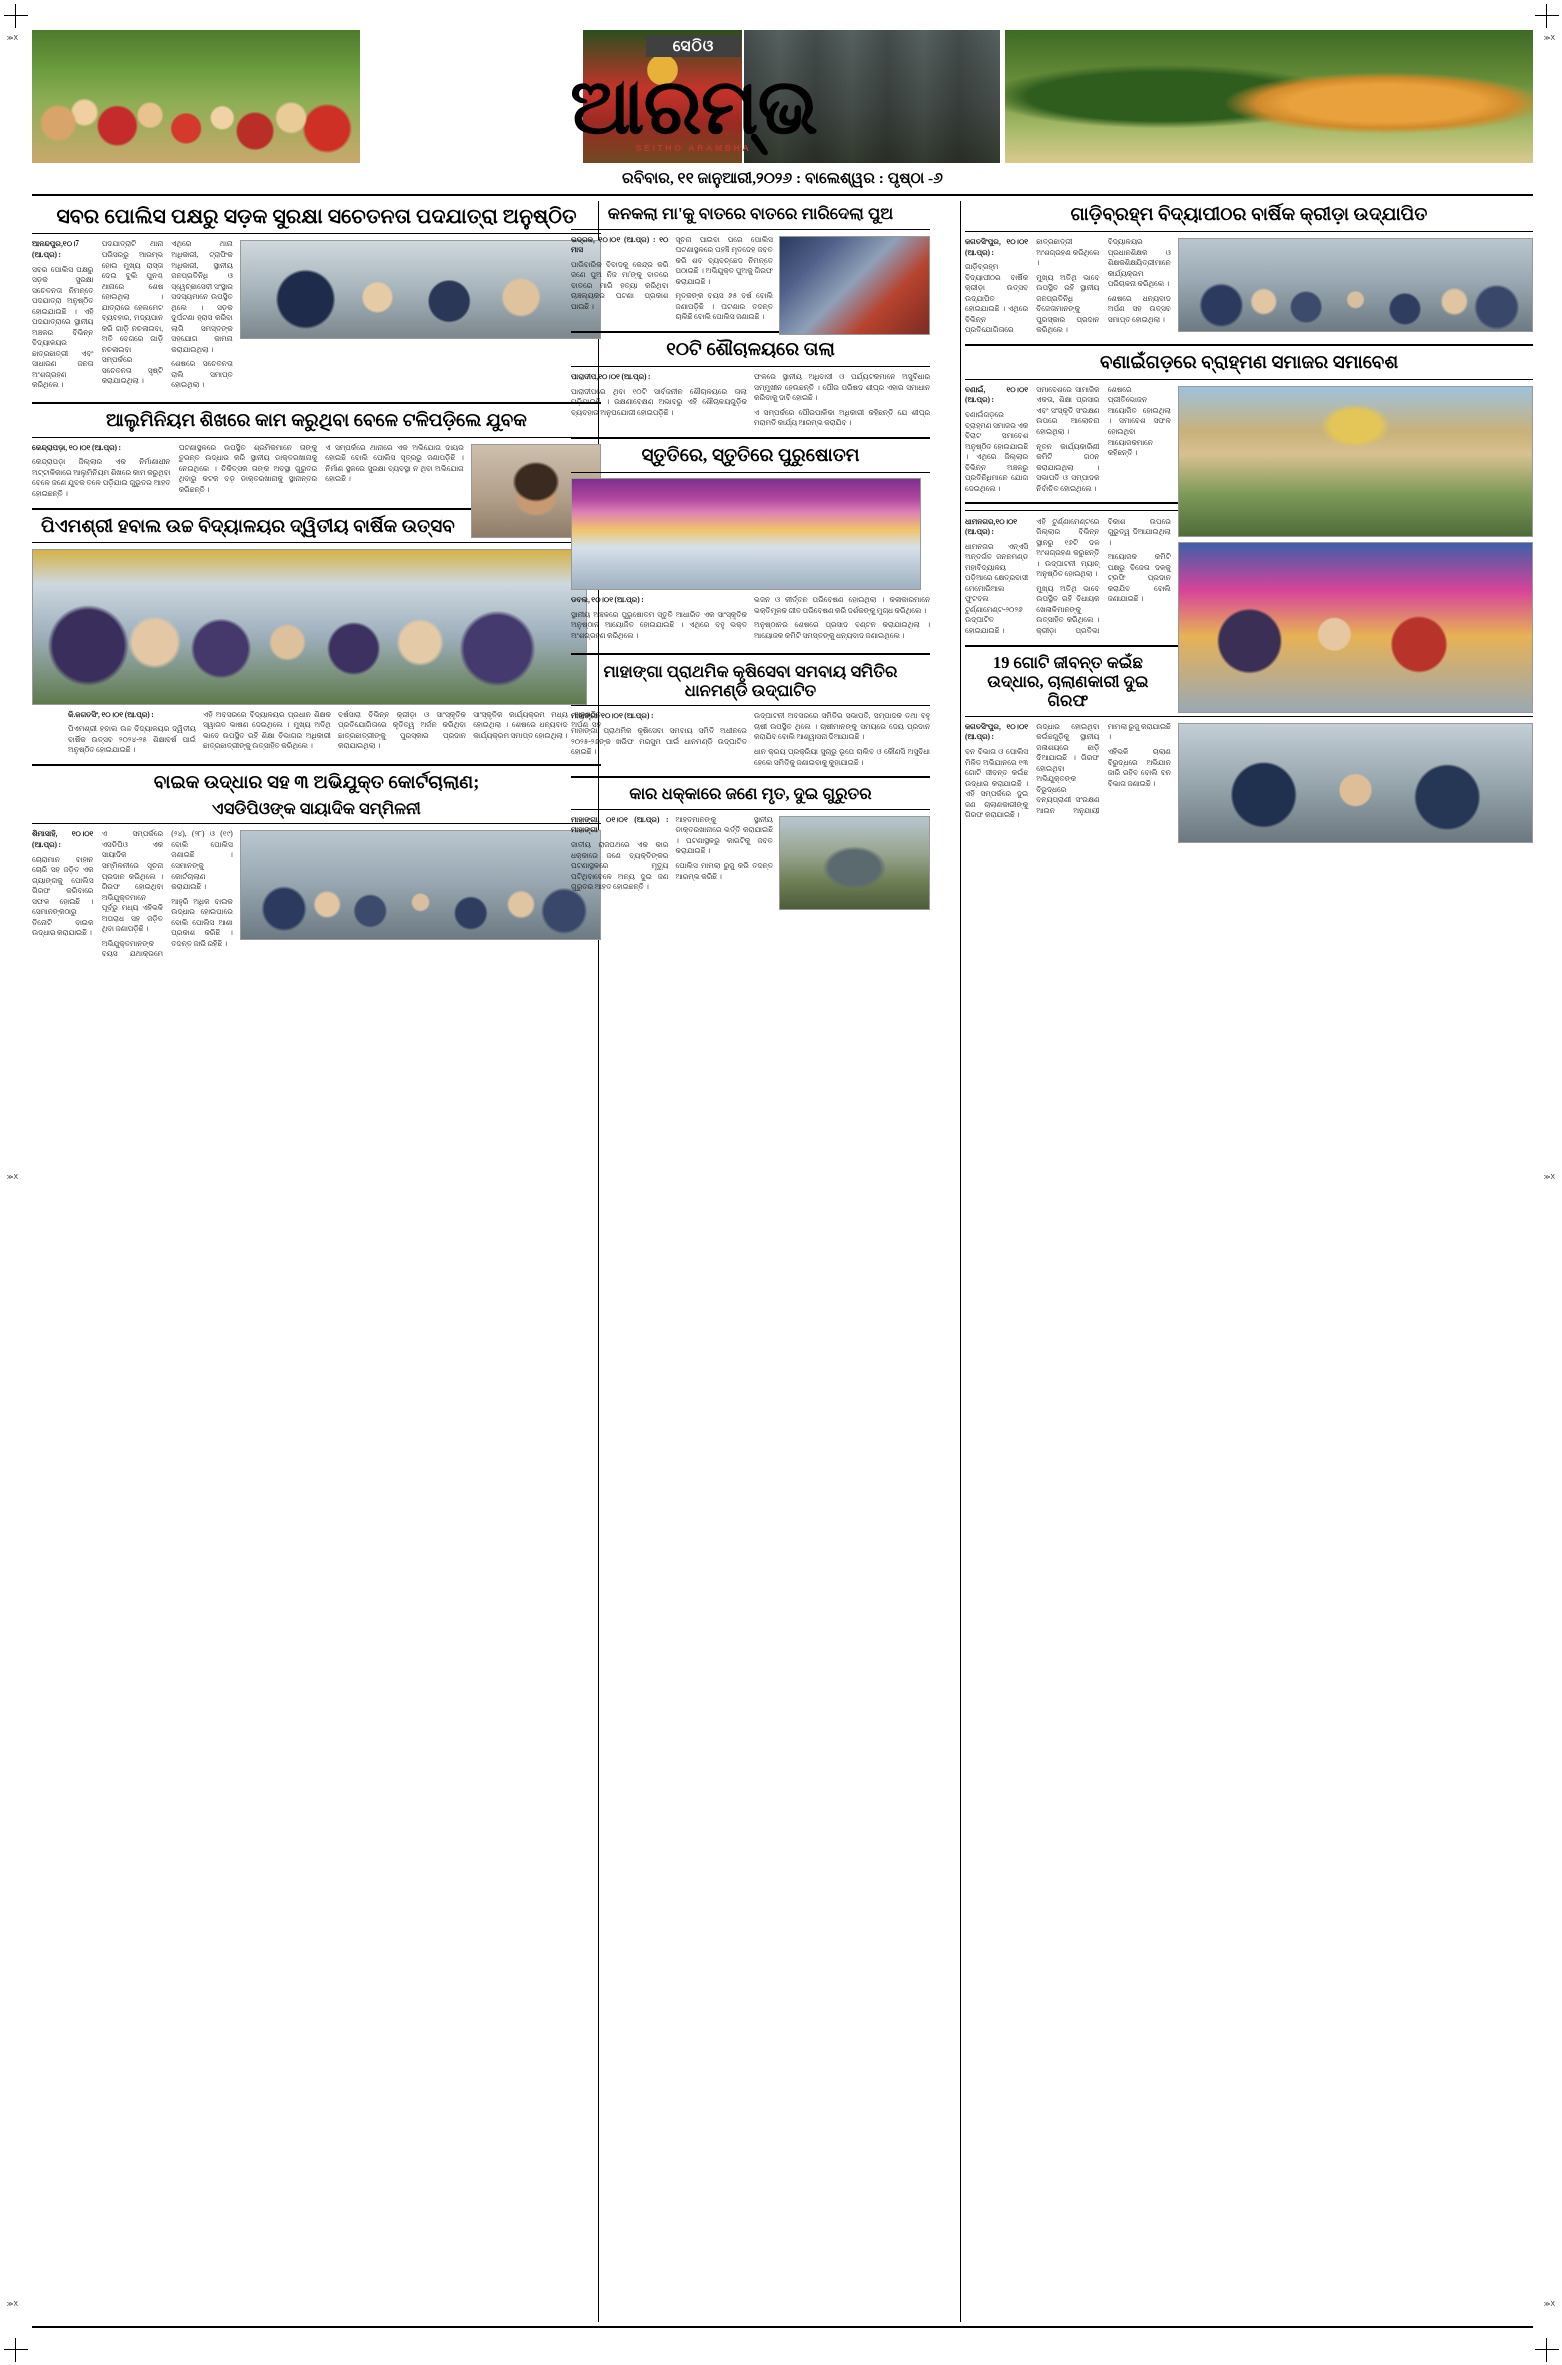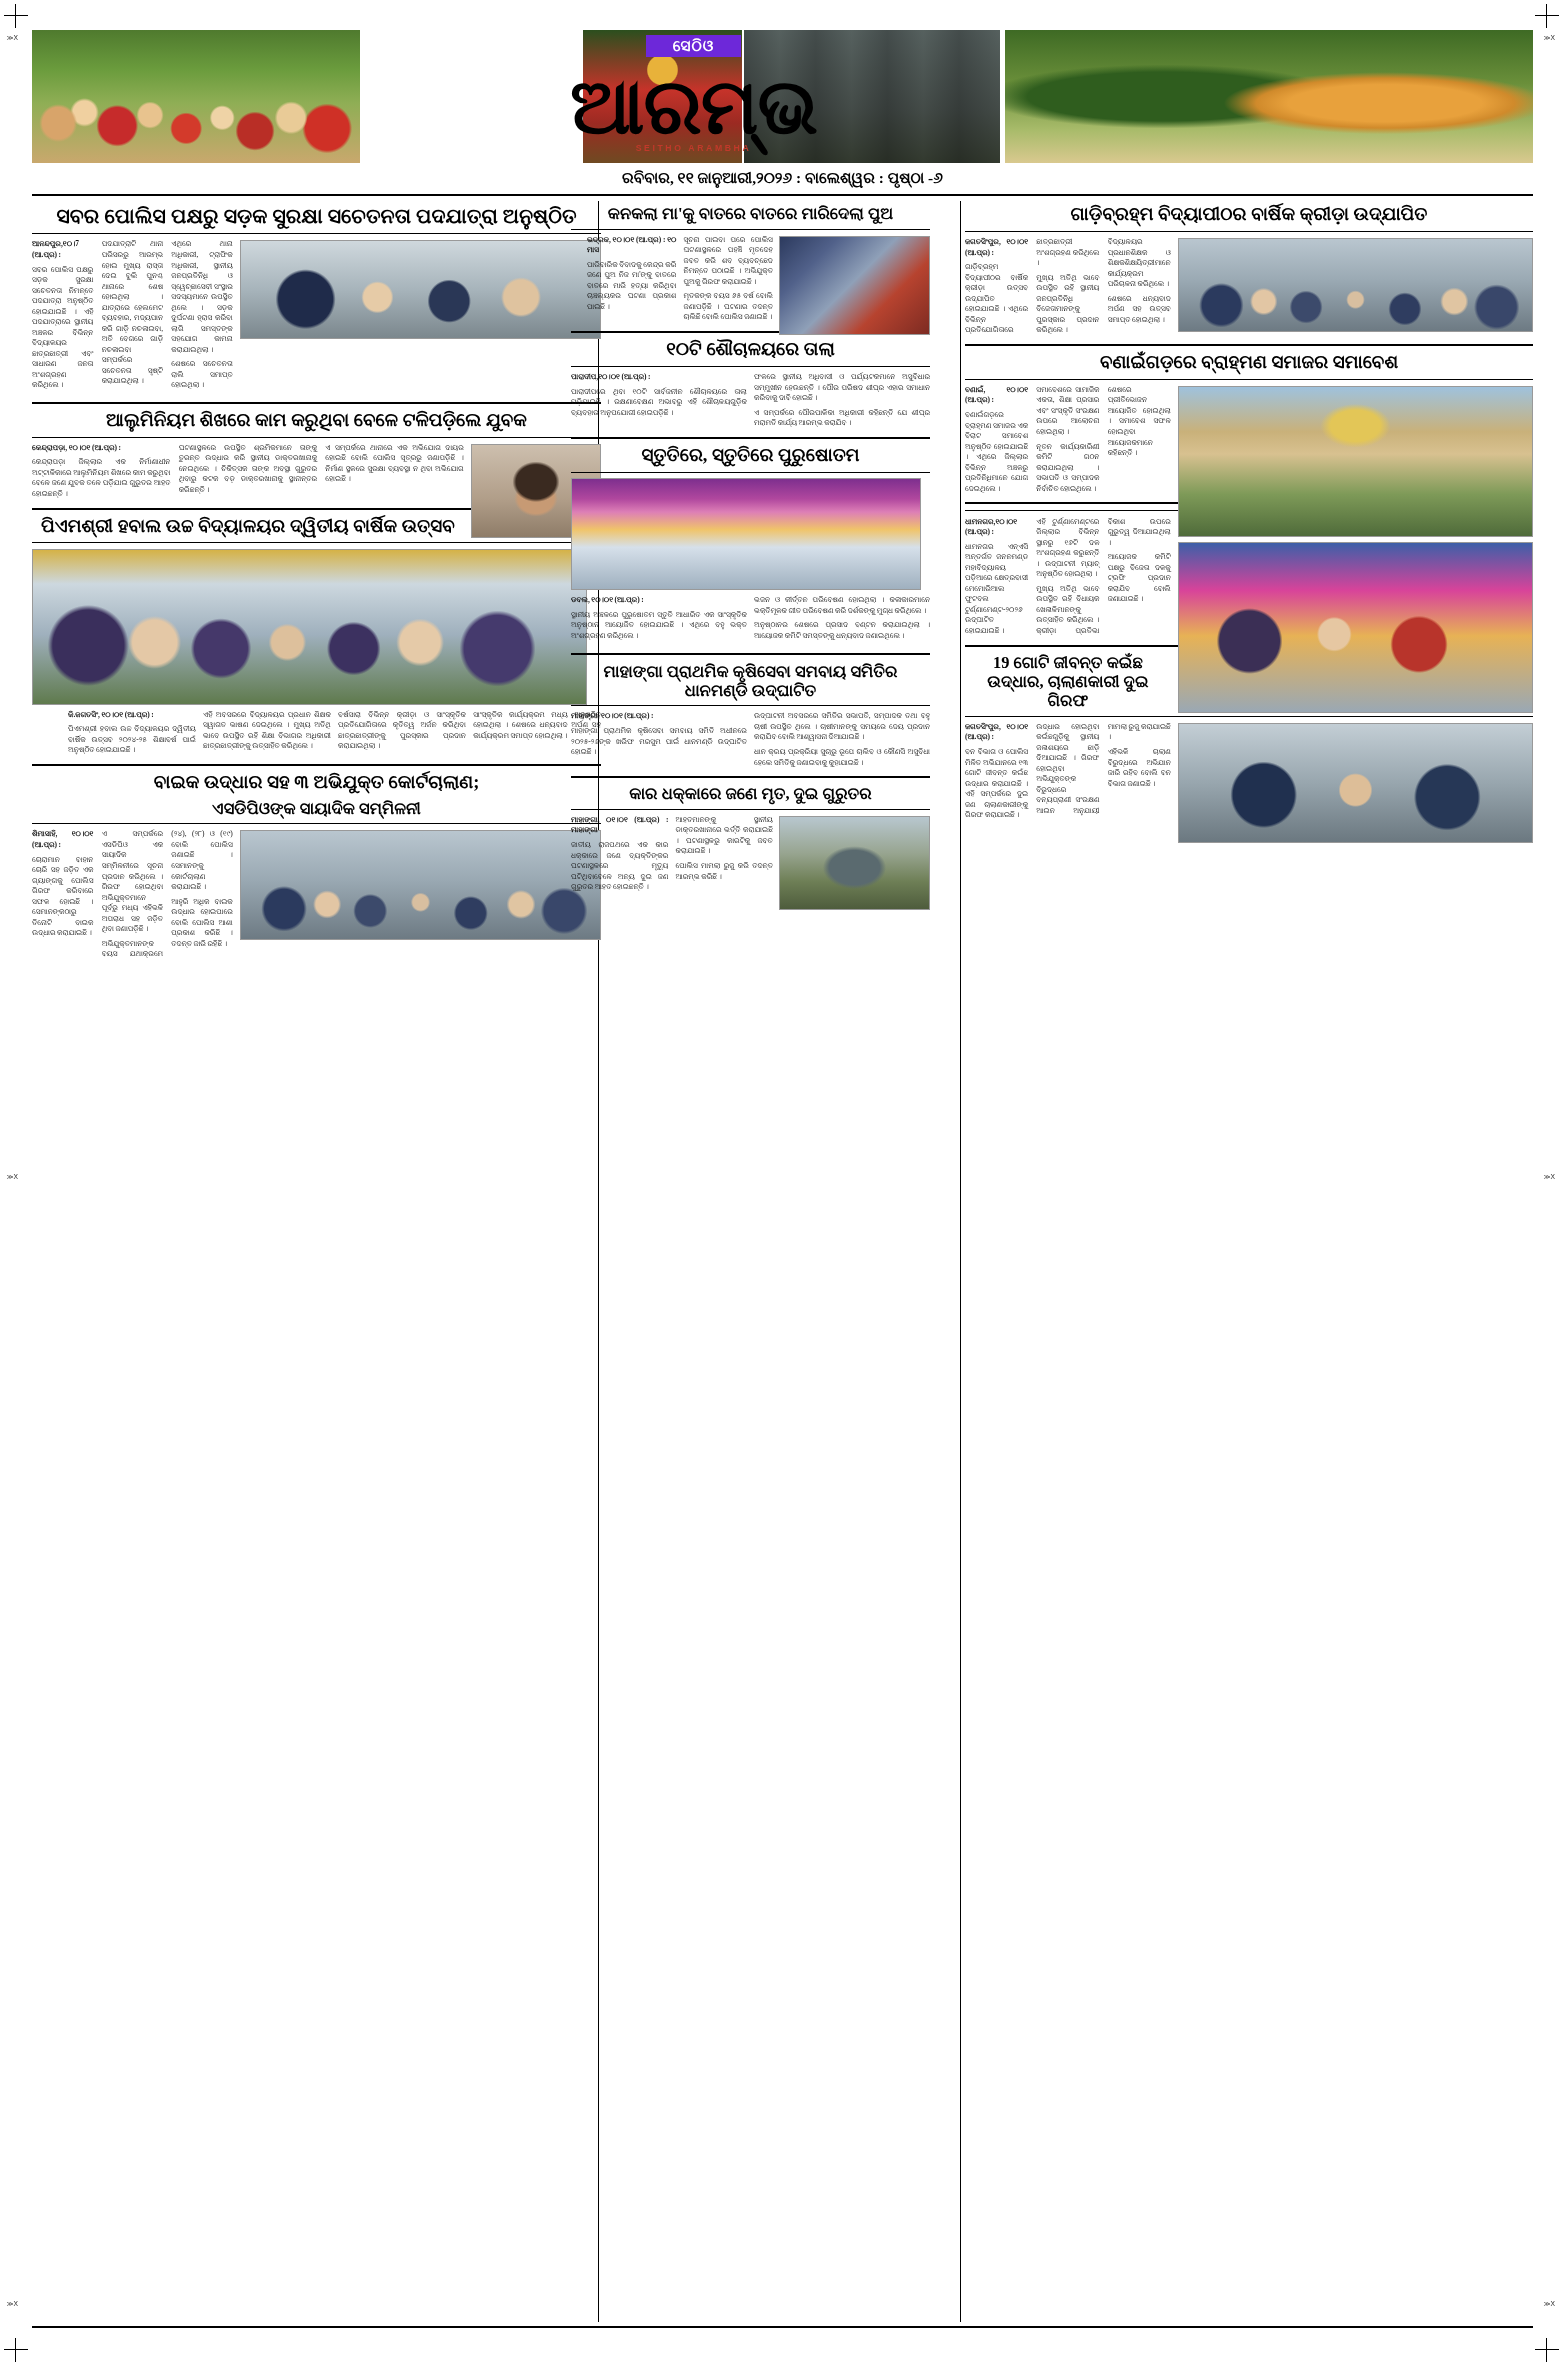--- a/index.html
+++ b/index.html
@@ -59,21 +59,21 @@
   }
   .mh-right-photo{
     width:100%;height:100%;
     background:
       radial-gradient(ellipse at 72% 55%, #e8a13c 0 18%, #d08a2b 24%, transparent 30%),
       radial-gradient(ellipse at 30% 50%, #2f5d1e 0 26%, transparent 34%),
       linear-gradient(180deg,#3e6a24 0%, #6a8f3a 40%, #a8bb6a 75%, #d9c98f 100%);
   }
   .logo-wrap{position:absolute;left:482px;top:5.1px;width:359px;text-align:center;z-index:5;}
   .logo-kicker{
-    display:inline-block;background:#6d28d9;color:#fff;
+    display:inline-block;background:#404040;color:#fff;
     font-family:"Liberation Sans",sans-serif;
     font-size:15.4px;font-weight:bold;letter-spacing:1px;
     padding:3.1px 27px 3.6px 27px;line-height:1;
   }
   .logo-main{
     font-family:"Liberation Serif",serif;
     font-size:77px;font-weight:bold;line-height:1.0;
     color:#000;margin-top:12px;letter-spacing:-1px;
   }
   .logo-sub{
@@ -297,21 +297,21 @@
       </div>
     </div>
 
   </div>
 
   <div class="col colB">
 
     <div class="article">
       <div class="hl hl-md">କନକଲା ମା'କୁ ବାତରେ ବାତରେ ମାରିଦେଲା ପୁଅ</div>
       <div class="hr-thin"></div>
-      <div style="position:relative;margin-left:16px;">
+      <div style="position:relative;">
         <div class="photo ph-cloth" style="float:right;width:149px;height:97px;margin:1px 0 4.1px 6.1px;"></div>
         <div class="body2">
           <p class="bt lead">ଭଦ୍ରକ, ୧୦।୦୧ (ଆ.ପ୍ର) : ୧୦ ମାସ</p>
           <p class="bt">ପାରିବାରିକ ବିବାଦକୁ କେନ୍ଦ୍ର କରି ଜଣେ ପୁଅ ନିଜ ମା'ଙ୍କୁ ବାତରେ ବାତରେ ମାରି ହତ୍ୟା କରିଥିବା ଚାଞ୍ଚଲ୍ୟକର ଘଟଣା ପ୍ରକାଶ ପାଇଛି ।</p>
           <p class="bt">ସୂଚନା ପାଇବା ପରେ ପୋଲିସ ଘଟଣାସ୍ଥଳରେ ପହଞ୍ଚି ମୃତଦେହ ଜବତ କରି ଶବ ବ୍ୟବଚ୍ଛେଦ ନିମନ୍ତେ ପଠାଇଛି । ଅଭିଯୁକ୍ତ ପୁଅକୁ ଗିରଫ କରାଯାଇଛି ।</p>
           <p class="bt">ମୃତକଙ୍କ ବୟସ ୬୫ ବର୍ଷ ବୋଲି ଜଣାପଡ଼ିଛି । ଘଟଣାର ତଦନ୍ତ ଚାଲିଛି ବୋଲି ପୋଲିସ ଜଣାଇଛି ।</p>
         </div>
       </div>
     </div>
 

